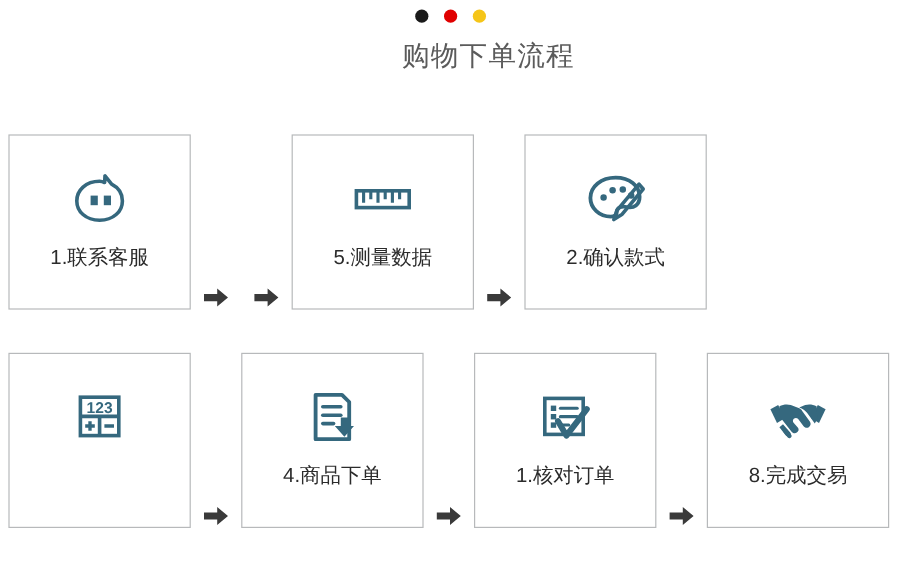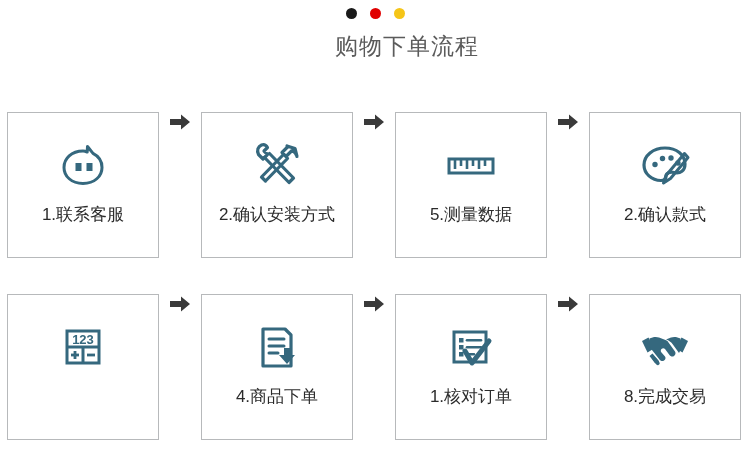--- a/index.html
+++ b/index.html
@@ -47,21 +47,21 @@
 
   
   .flow {
     position: absolute;
     top: 112px;
     left: 7px;
     width: 736px;
   }
   .flow-row {
     display: flex;
-    align-items: flex-start;
+    align-items: flex-end;
     height: 146px;
   }
   .flow-row + .flow-row { margin-top: 36px; }
 
   .card {
     width: 152px;
     height: 146px;
     box-sizing: border-box;
     border: 1px solid #b7b9bb;
     background: #ffffff;
@@ -119,35 +119,20 @@
       </div>
       <div class="card-label">1.联系客服</div>
     </div>
 
     <div class="arrow">
       <svg width="24" height="20" viewBox="0 0 24 20">
         <path d="M2 7 H13 V2.5 L22 10 L13 17.5 V13 H2 Z" fill="#3a3a3a"></path>
       </svg>
     </div>
 
-    <div class="card">
-      <div class="card-icon">
-        <svg width="52" height="52" viewBox="0 0 52 52">
-          <g fill="none" stroke="#35687e" stroke-width="3.2" stroke-linejoin="round" stroke-linecap="round">
-
-            <path d="M16.5 7.5 L13 11 L16.5 14.5 L12 19 L7.5 14.5 C5.5 10.5 7 6.5 10.5 5 C13 4 15 5 16.5 7.5 Z"></path>
-            <path d="M13.5 17.5 L38 42.5 L42.5 38 L18.5 13.5"></path>
-
-            <path d="M37 6.5 L31 12.5 L35 16.5 L41 10.5 C43.5 12 45.5 14 46 16.5 L44 8.5 L36 6 Z"></path>
-            <path d="M32.5 14.5 L10.5 37 L14.5 41 L36.5 18.5"></path>
-          </g>
-        </svg>
-      </div>
-      <div class="card-label">2.确认安装方式</div>
-    </div>
 
     <div class="arrow">
       <svg width="24" height="20" viewBox="0 0 24 20">
         <path d="M2 7 H13 V2.5 L22 10 L13 17.5 V13 H2 Z" fill="#3a3a3a"></path>
       </svg>
     </div>
 
     <div class="card">
       <div class="card-icon">
         <svg width="52" height="52" viewBox="0 0 52 52">

